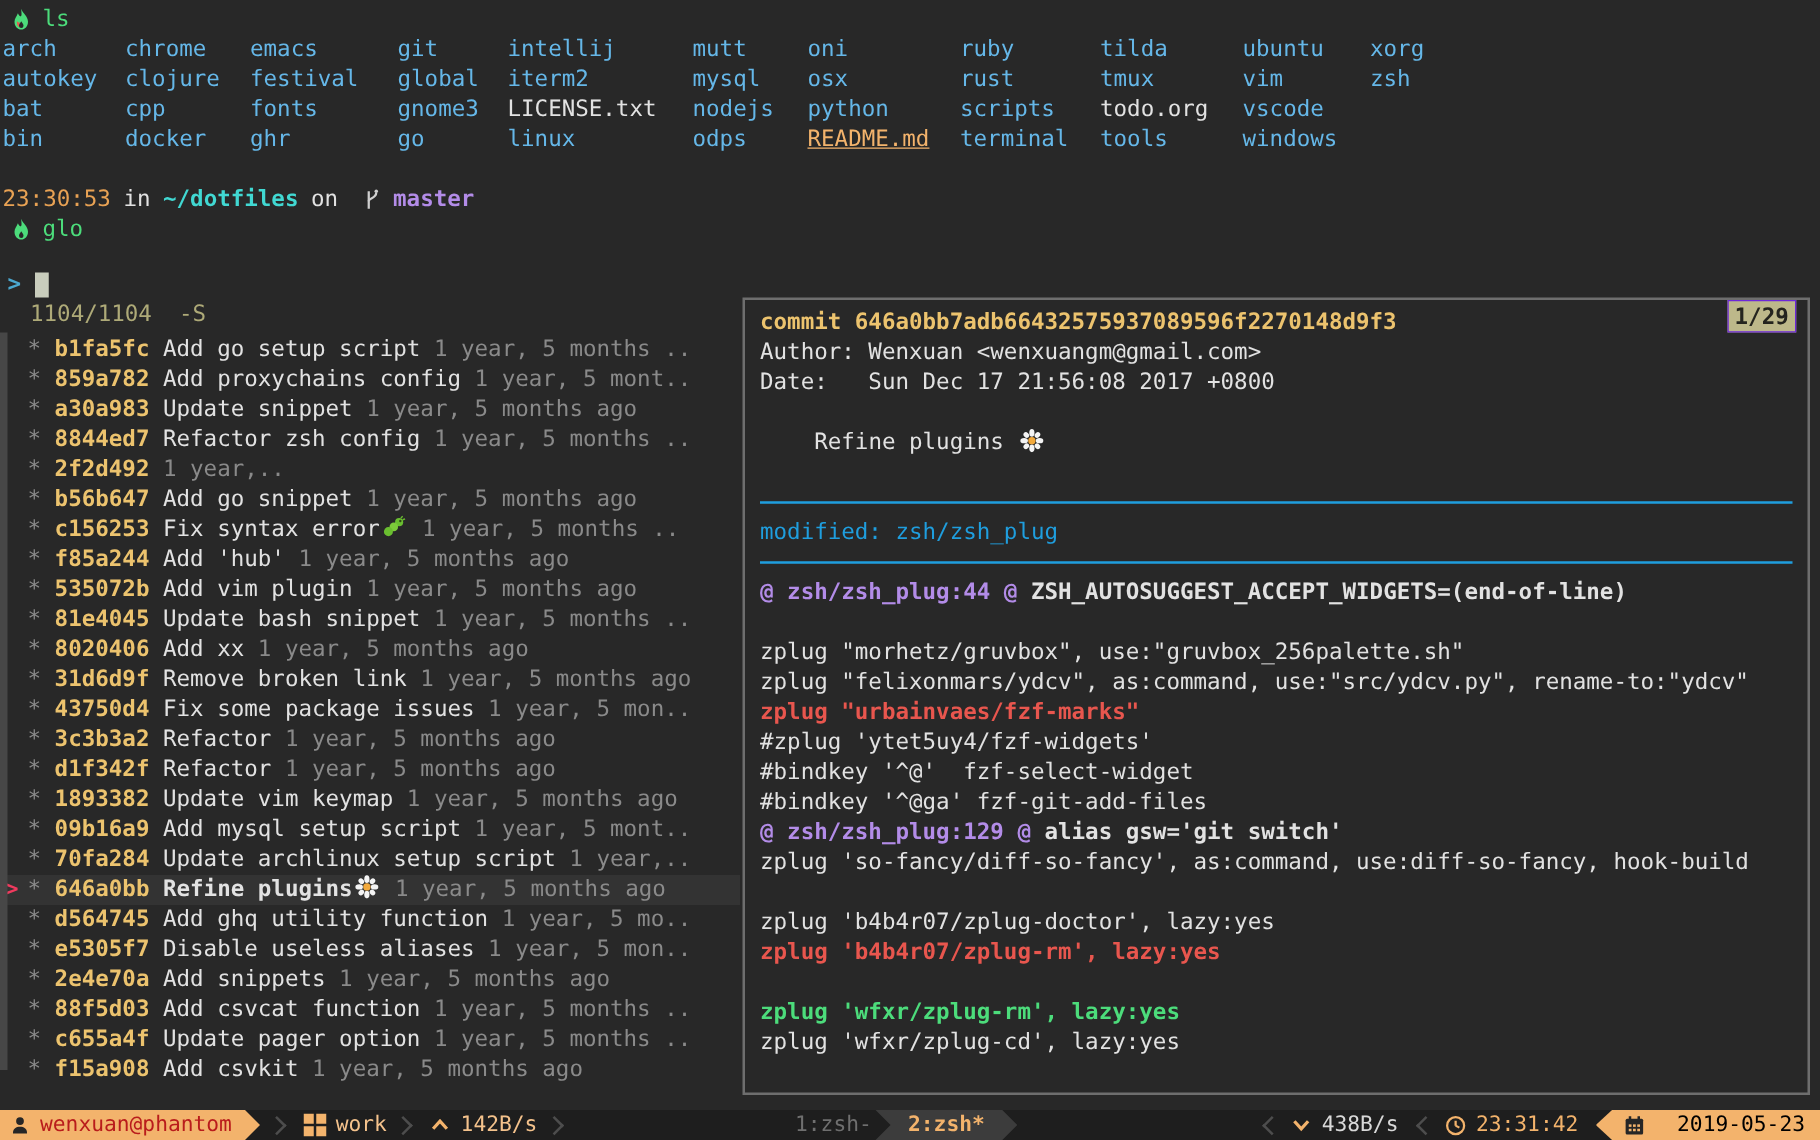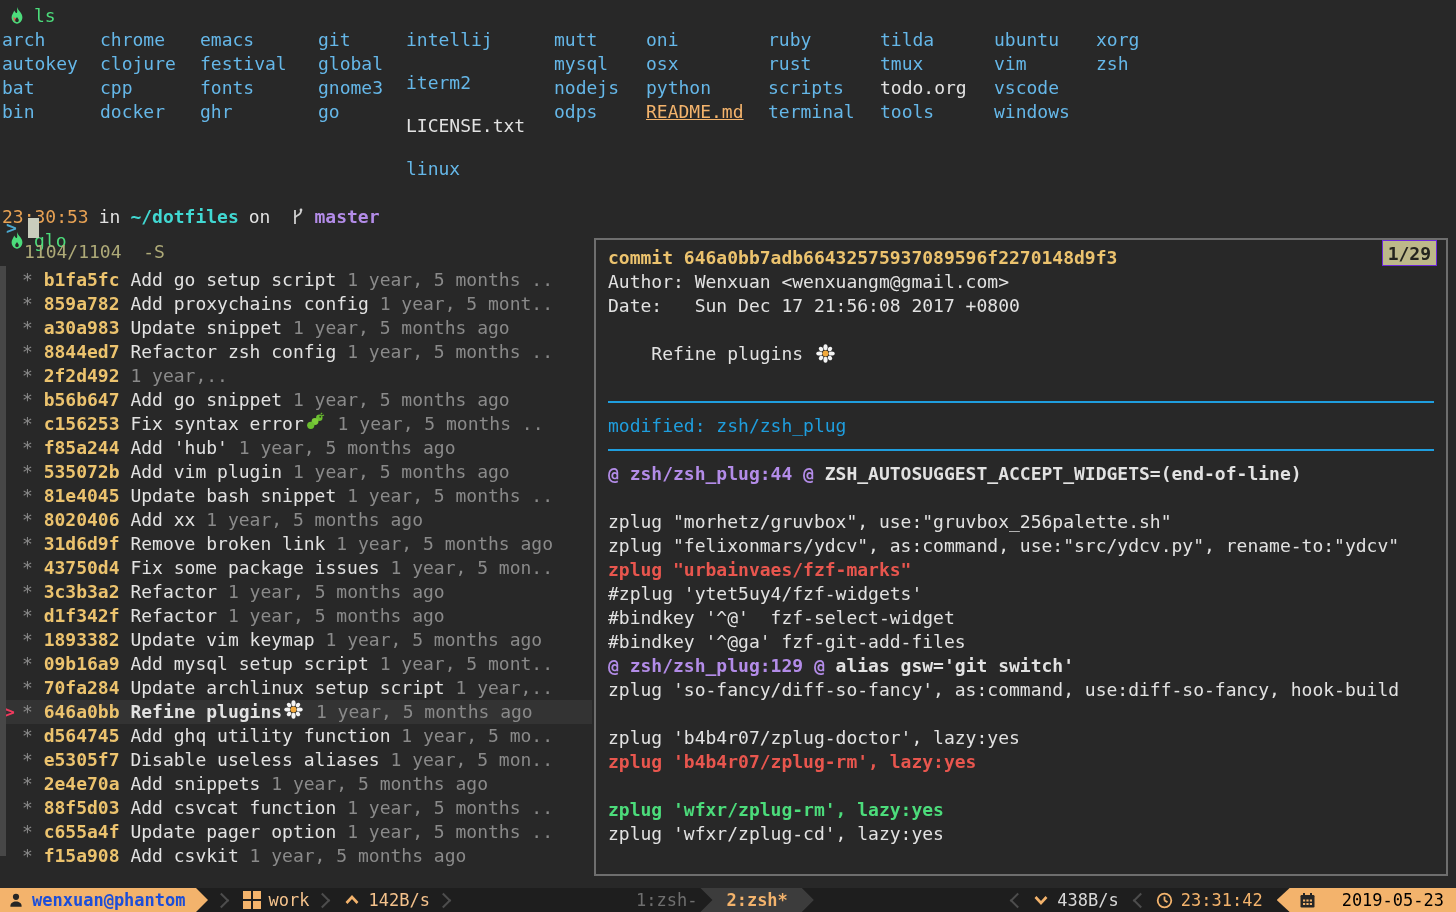--- a/index.html
+++ b/index.html
@@ -62,21 +62,21 @@
   .pl-hunk-prefix{color:var(--purple);font-weight:bold}
   .pl-hunk-rest{color:var(--fg);font-weight:bold}
   .pl-del{color:var(--red);font-weight:bold}
   .pl-add{color:var(--green);font-weight:bold}
   #pv-badge{position:absolute;top:0;right:9px;height:26px;line-height:26px;
     background:#bdb88a;color:#24241e;font-weight:bold;padding:0 5px;border:1px solid #6d28d9}
   
   #statusbar{position:absolute;left:0;top:888px;width:1456px;height:24px;background:var(--bar-bg);
     display:flex;align-items:center;font-size:17px;line-height:24px}
   .seg{display:flex;align-items:center;height:24px;gap:8px}
-  #seg-host{background:var(--bar-orange);color:#1d4ed8;font-weight:bold;padding:0 10px 0 8px}
+  #seg-host{background:var(--bar-orange);color:#b91c1c;font-weight:normal;padding:0 10px 0 8px}
   .pl-arrow{width:0;height:0;border-top:12px solid transparent;border-bottom:12px solid transparent;
     border-left:12px solid var(--bar-orange)}
   .chev-r{width:11px;height:11px;border-top:2px solid #4d4d4d;border-right:2px solid #4d4d4d;
     transform:rotate(45deg);margin:0 16px 0 8px;flex:0 0 auto}
   .chev-l{width:11px;height:11px;border-top:2px solid #4d4d4d;border-left:2px solid #4d4d4d;
     transform:rotate(-45deg);margin:0 10px 0 16px;flex:0 0 auto}
   #seg-session{color:var(--peach)}
   #seg-up{color:var(--peach)}
   .grid-ico{display:grid;grid-template-columns:8px 8px;grid-template-rows:8px 8px;gap:2px}
   .grid-ico span{background:var(--bar-orange)}
@@ -123,21 +123,21 @@
         <div class="ls-item">festival</div>
         <div class="ls-item">fonts</div>
         <div class="ls-item">ghr</div>
       </div>
       <div class="ls-col" style="width: 88px;">
         <div class="ls-item">git</div>
         <div class="ls-item">global</div>
         <div class="ls-item">gnome3</div>
         <div class="ls-item">go</div>
       </div>
-      <div class="ls-col" style="width: 148px; gap: 19px;">
+      <div class="ls-col" style="width: 148px;">
         <div class="ls-item">intellij</div>
         <div class="ls-item">iterm2</div>
         <div class="ls-item plain">LICENSE.txt</div>
         <div class="ls-item">linux</div>
       </div>
       <div class="ls-col" style="width: 92px;">
         <div class="ls-item">mutt</div>
         <div class="ls-item">mysql</div>
         <div class="ls-item">nodejs</div>
         <div class="ls-item">odps</div>

